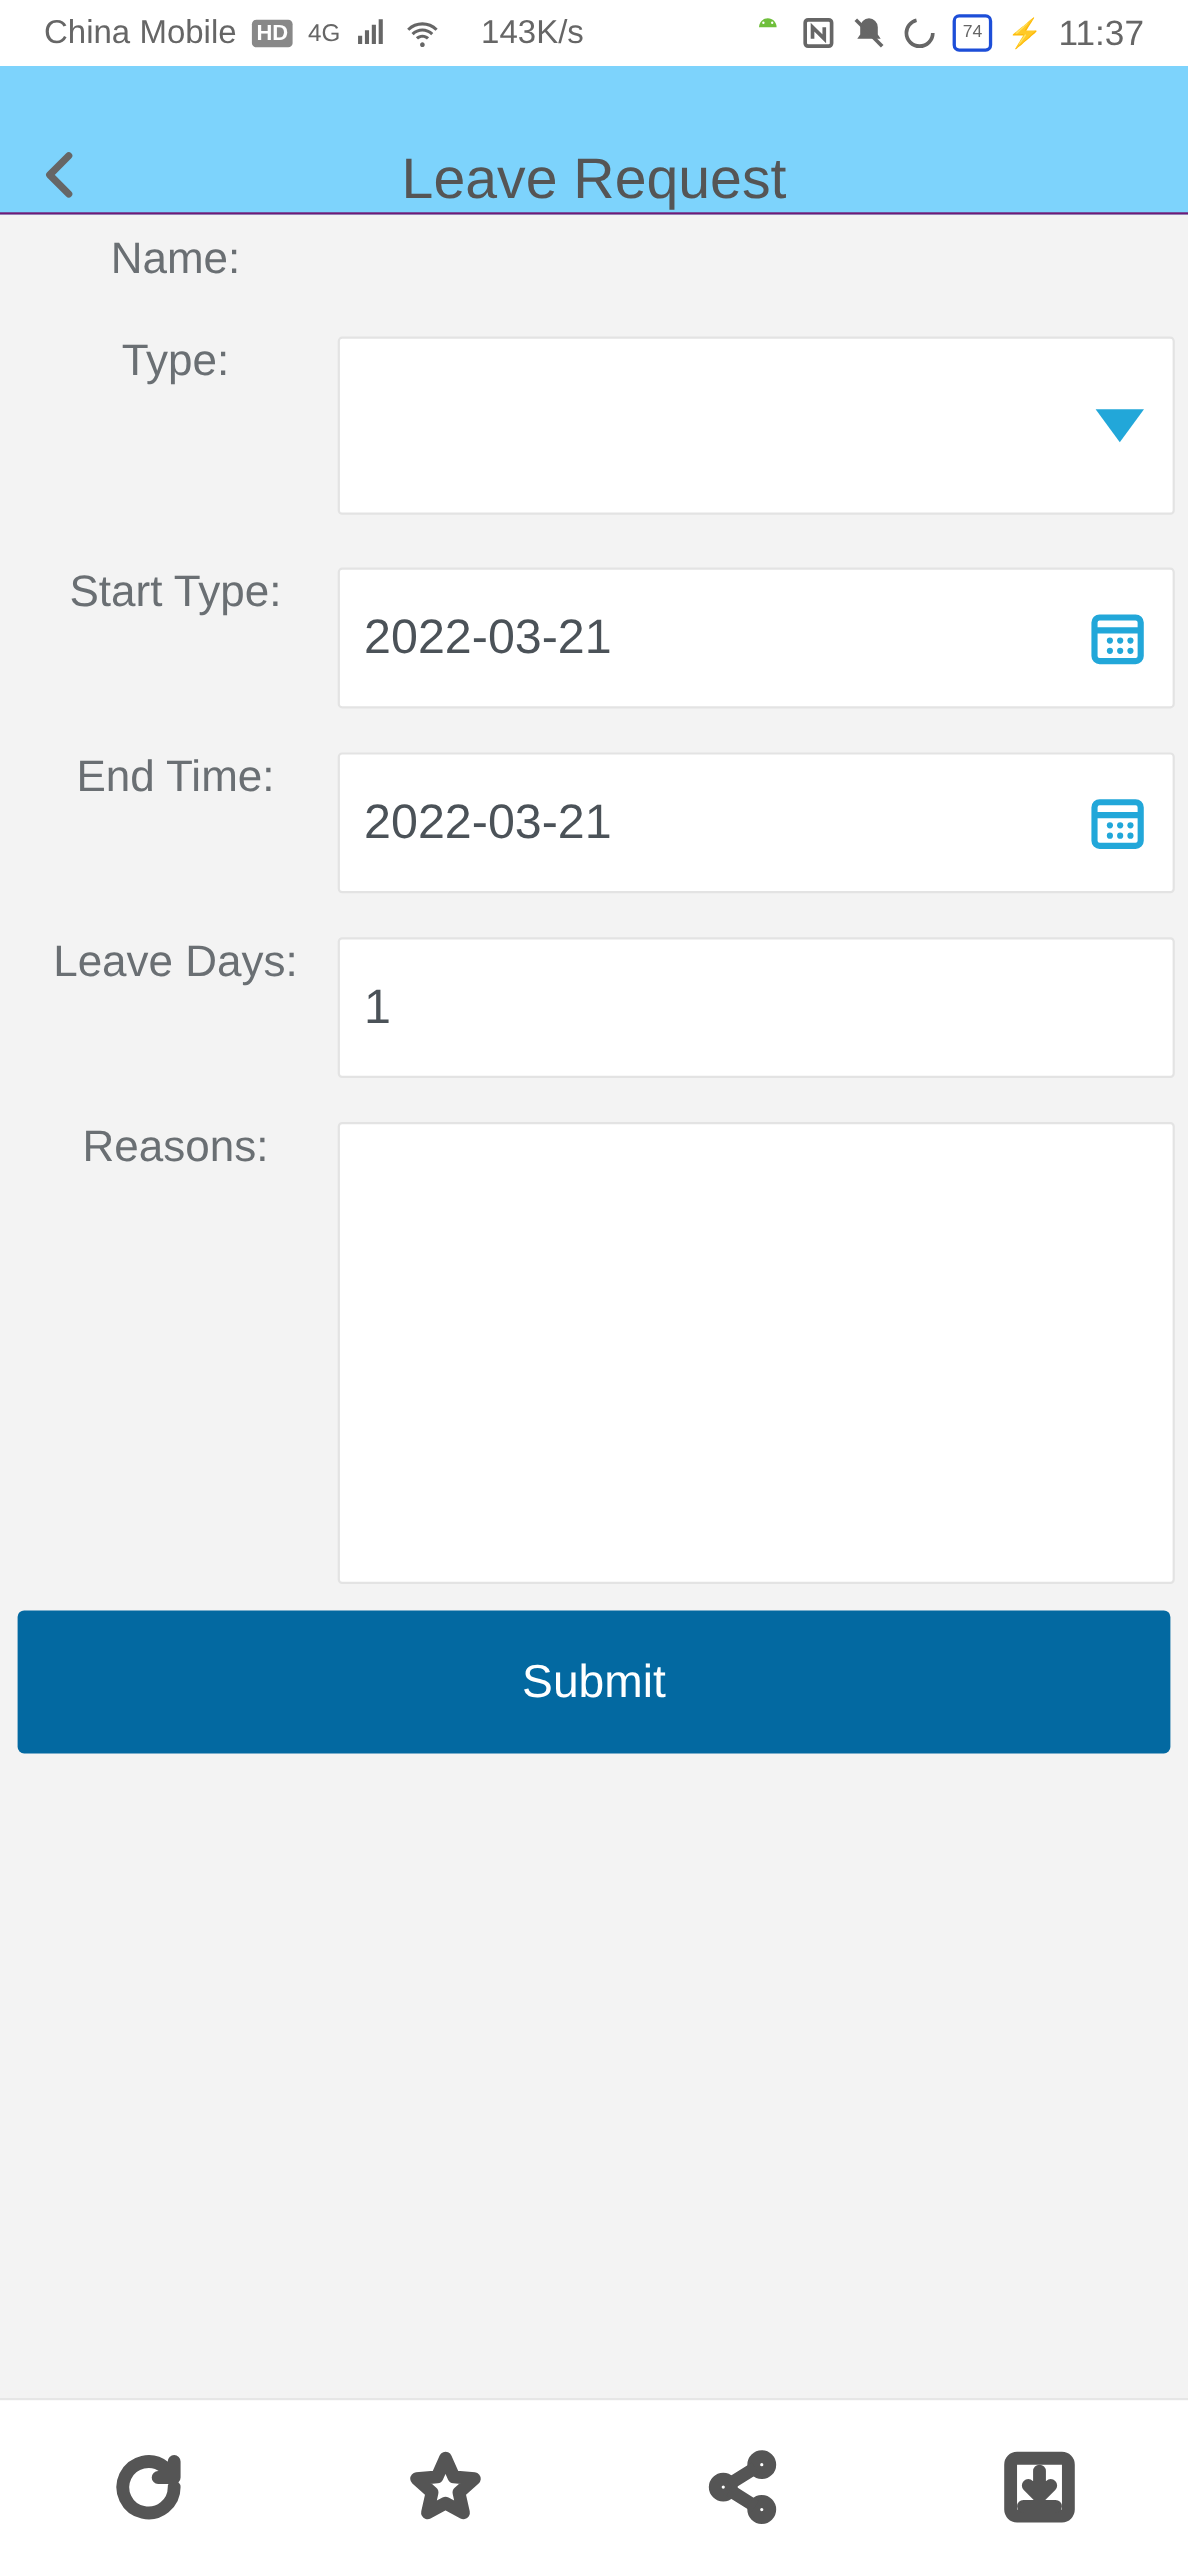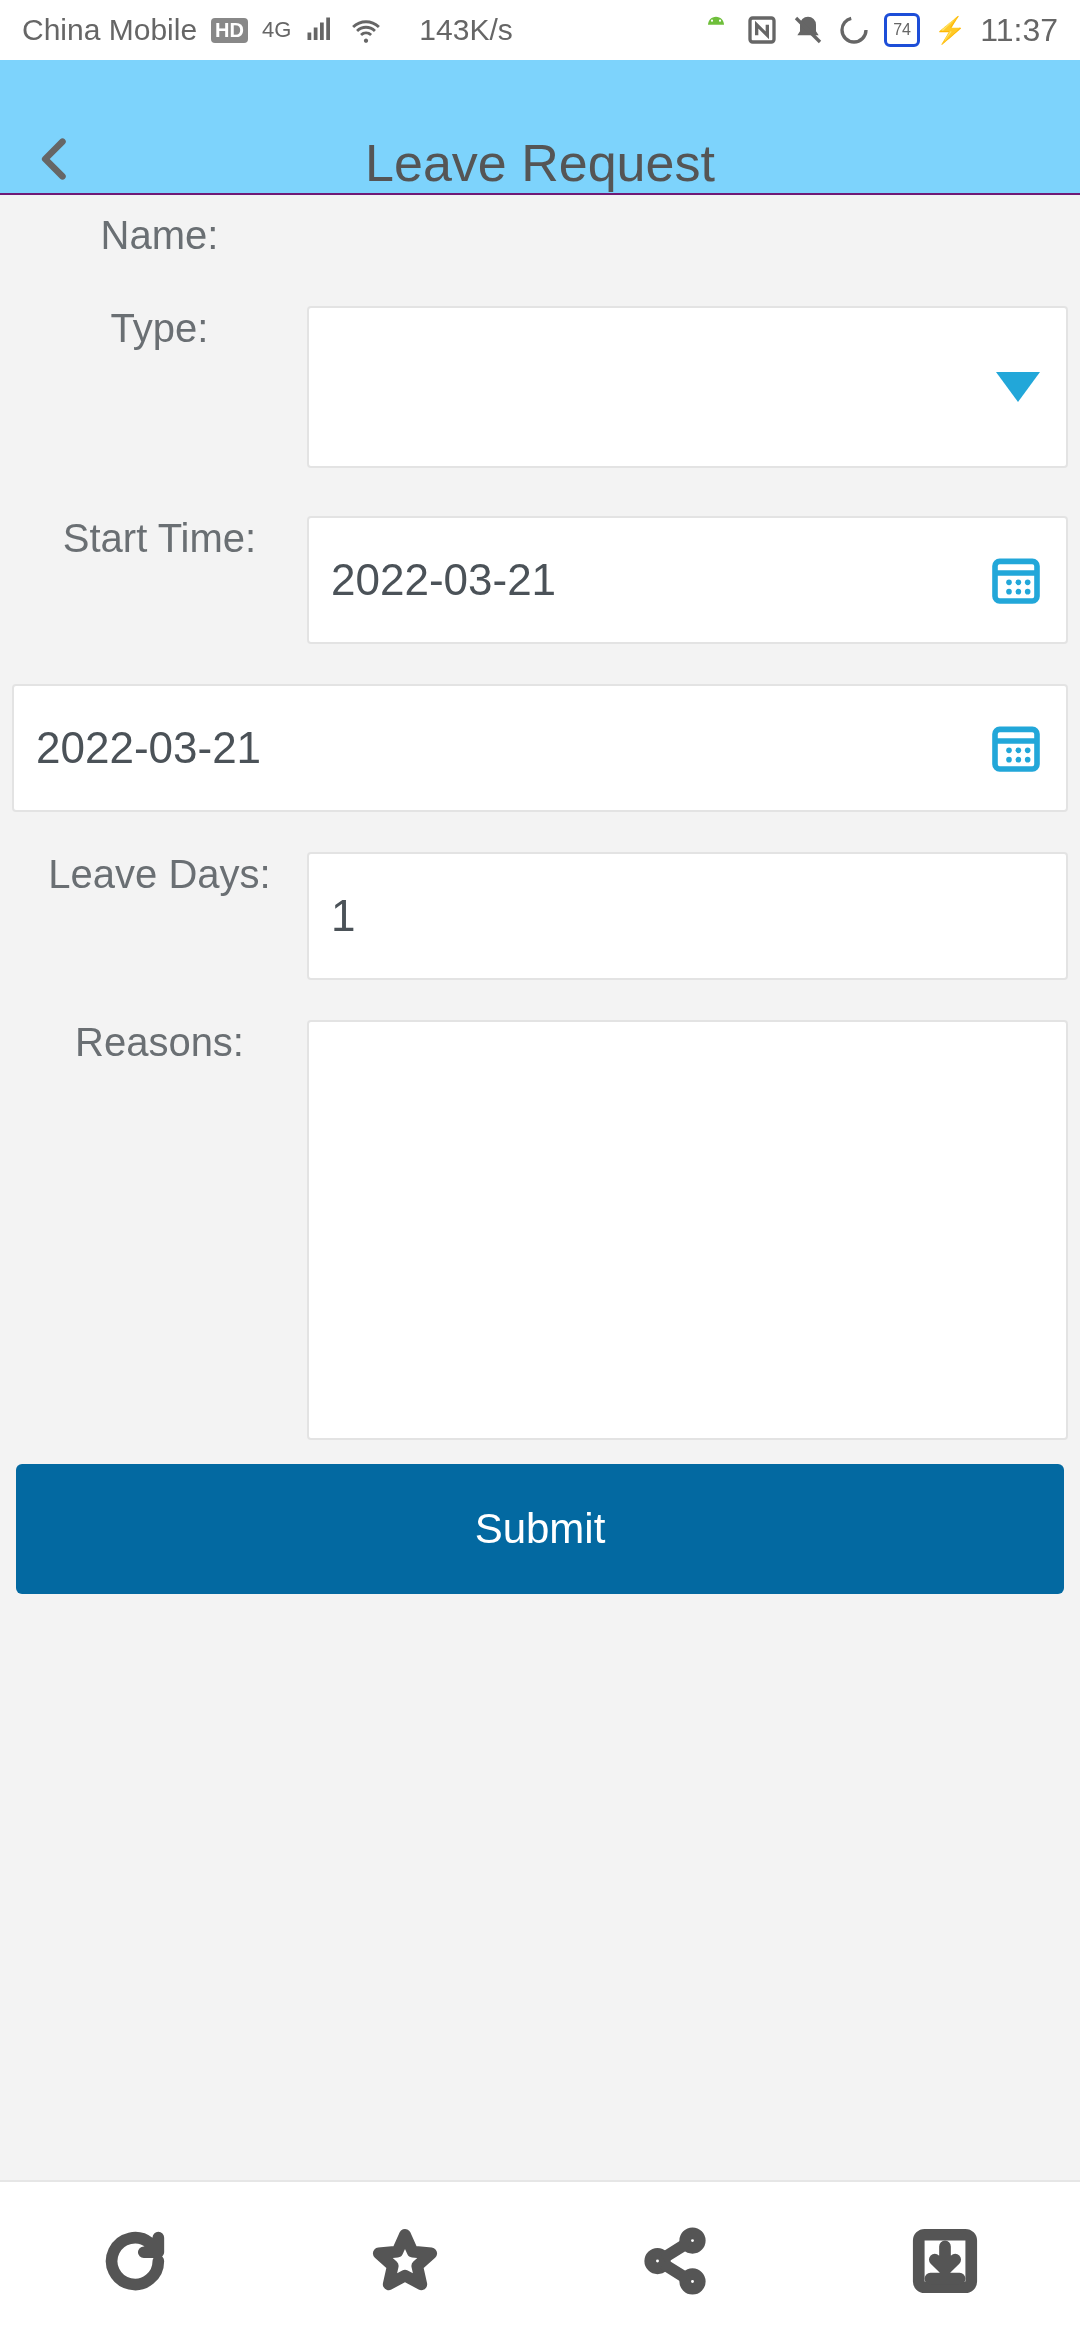--- a/index.html
+++ b/index.html
@@ -1,17 +1,17 @@
 <!DOCTYPE html>
 <html><head>
 <meta charset="utf-8">
 <style>
   * { box-sizing: border-box; margin: 0; padding: 0; }
   html, body { width: 1080px; height: 2340px; font-family: -apple-system, "Helvetica Neue", Arial, sans-serif; background: #f3f3f3; color: #555; }
-  .statusbar { height: 60px; background: #fff; display: flex; align-items: center; padding: 0 22px; font-size: 30px; color: #666; gap: 14px; }
+  .statusbar { height: 60px; background: #fff; display: flex; align-items: center; padding: 0 40px; font-size: 30px; color: #666; gap: 14px; }
   .statusbar .sb-left, .statusbar .sb-right { display: flex; align-items: center; gap: 14px; }
   .statusbar .sb-left { flex: 0 0 auto; }
   .statusbar .sb-right { margin-left: auto; }
   .statusbar .k { color:#666; }
   .hd-badge { background:#888; color:#fff; font-size:20px; padding:1px 4px; border-radius:4px; font-weight:700; }
   .battery { border:3px solid #1d4ed8; border-radius:6px; padding:0 6px; font-size:16px; line-height:28px; }
 
   .titlebar { height: 135px; background: #7dd3fc; border-bottom: 2px solid #701a75; display: flex; align-items: flex-end; padding: 0 30px; }
   .titlebar .back { width: 60px; height: 60px; color:#666; }
   .titlebar .title { flex:1; text-align:center; font-size: 52px; color:#555; padding-right:60px; }
@@ -95,37 +95,38 @@
 
     <div class="row">
       <div class="label">Type:</div>
       <div class="field select">
         <div class="value"></div>
         <div class="icon tri"></div>
       </div>
     </div>
 
     <div class="row short">
-      <div class="label">Start Time:</div>
+      <div class="label">Start Type:</div>
       <div class="field">
         <div class="value">2022-03-21</div>
         <svg class="icon" viewBox="0 0 24 24">
           <rect x="3" y="4" width="18" height="17" rx="2" fill="none" stroke="#22a7d9" stroke-width="2.4"></rect>
           <line x1="3" y1="9" x2="21" y2="9" stroke="#22a7d9" stroke-width="2.4"></line>
           <circle cx="9" cy="13" r="1.2" fill="#22a7d9"></circle>
             <circle cx="13" cy="13" r="1.2" fill="#22a7d9"></circle>
             <circle cx="17" cy="13" r="1.2" fill="#22a7d9"></circle>
           <circle cx="9" cy="17" r="1.2" fill="#22a7d9"></circle>
             <circle cx="13" cy="17" r="1.2" fill="#22a7d9"></circle>
             <circle cx="17" cy="17" r="1.2" fill="#22a7d9"></circle>
         </svg>
       </div>
     </div>
 
     <div class="row short">
+      <div class="label">End Time:</div>
       <div class="field">
         <div class="value">2022-03-21</div>
         <svg class="icon" viewBox="0 0 24 24">
           <rect x="3" y="4" width="18" height="17" rx="2" fill="none" stroke="#22a7d9" stroke-width="2.4"></rect>
           <line x1="3" y1="9" x2="21" y2="9" stroke="#22a7d9" stroke-width="2.4"></line>
           <circle cx="9" cy="13" r="1.2" fill="#22a7d9"></circle>
             <circle cx="13" cy="13" r="1.2" fill="#22a7d9"></circle>
             <circle cx="17" cy="13" r="1.2" fill="#22a7d9"></circle>
           <circle cx="9" cy="17" r="1.2" fill="#22a7d9"></circle>
             <circle cx="13" cy="17" r="1.2" fill="#22a7d9"></circle>

